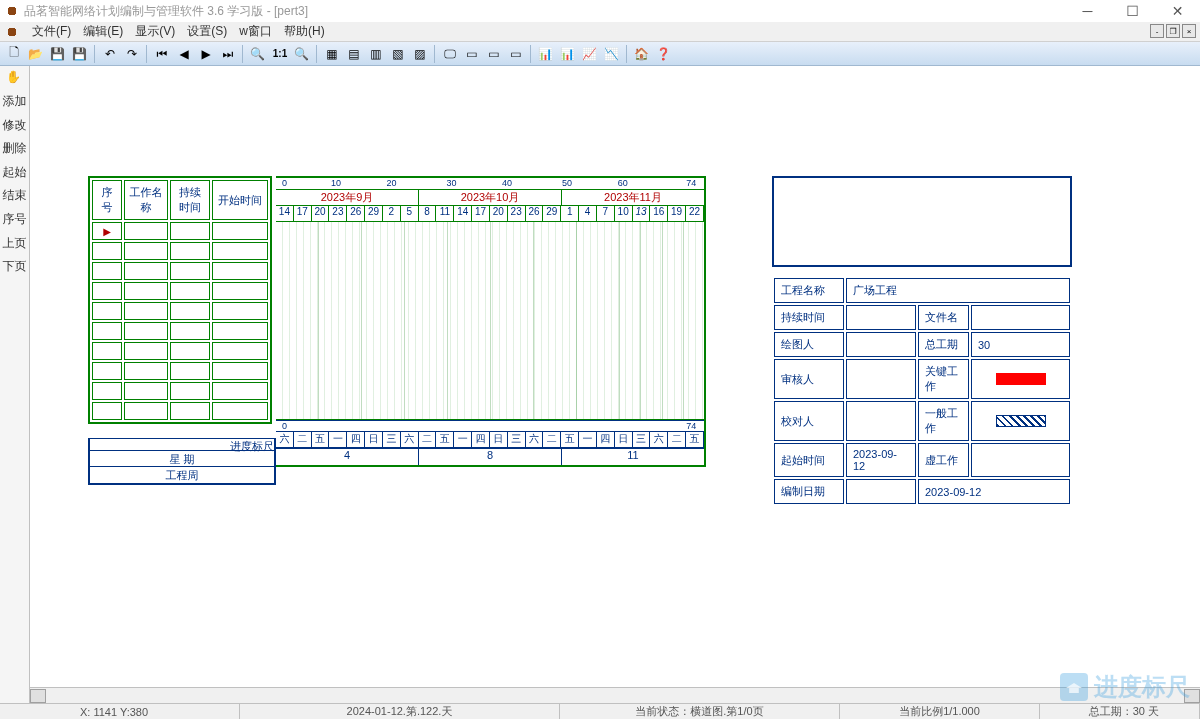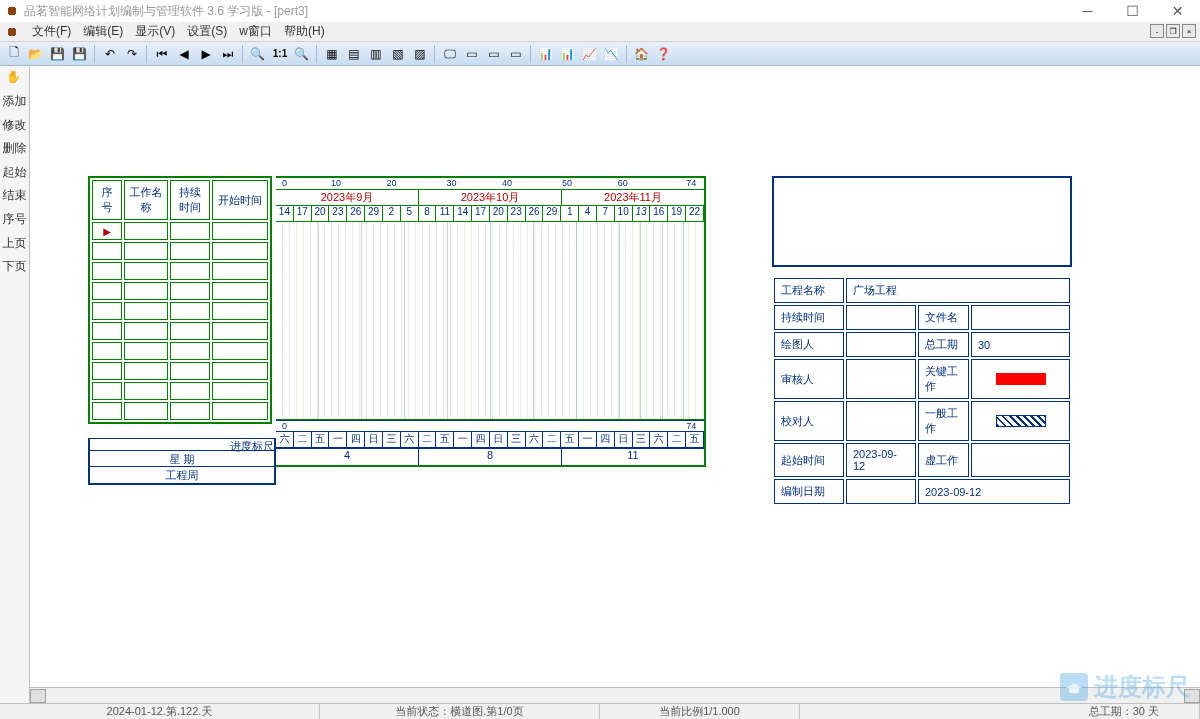--- a/index.html
+++ b/index.html
@@ -373,20 +373,21 @@
   </div>
 </div>
 
 <div class="scrollbar-h">
   <div class="arrow"></div>
   <div style="flex:1"></div>
   <div class="arrow"></div>
 </div>
 
 <div class="statusbar">
+  <div class="sp1">X: 1141  Y:380</div>
   <div class="sp2">2024-01-12.第.122.天</div>
   <div class="sp3">当前状态：横道图.第1/0页</div>
   <div class="sp4">当前比例1/1.000</div>
   <div style="flex:1;justify-content:flex-end;padding-right:40px">总工期：30 天</div>
 </div>
 
 <div class="watermark">
   <div class="wm-icon"></div>
   <span>进度标尺</span>
 </div>

